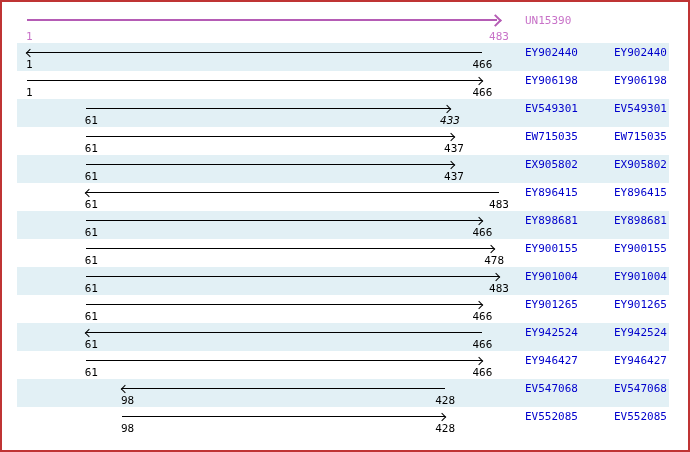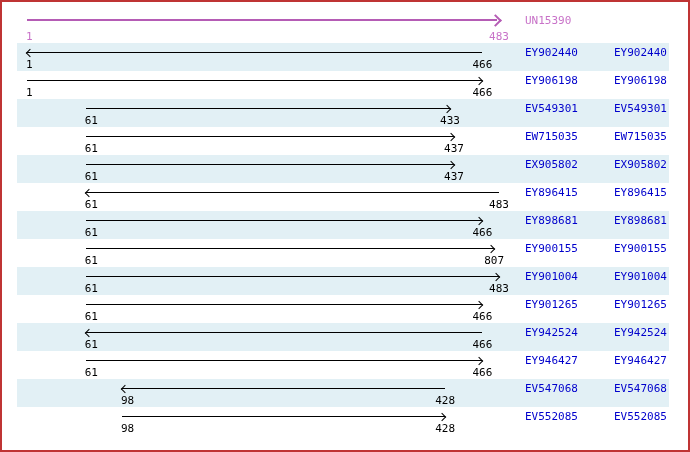--- a/index.html
+++ b/index.html
@@ -72,21 +72,21 @@
     <span class="coord start" style="left: 24px;">1</span>
     <span class="coord end" style="left: 480.353px;">466</span>
     <span class="acc c1">EY906198</span>
     <span class="acc c2">EY906198</span>
   </div>
       <div class="row shaded" style="top: 97px;">
     <div class="band"></div>
     <div class="line" style="left: 83.7552px; width: 364.282px;"></div>
     <div class="chev right" style="left: 442.037px;"></div>
     <span class="coord start" style="left: 82.7552px;">61</span>
-    <span class="coord end" style="left: 448.037px;">433</span>
+    <span class="coord end" style="left: 448.037px; font-style: italic;">433</span>
     <span class="acc c1">EV549301</span>
     <span class="acc c2">EV549301</span>
   </div>
       <div class="row" style="top: 125px;">
     <div class="band"></div>
     <div class="line" style="left: 83.7552px; width: 368.199px;"></div>
     <div class="chev right" style="left: 445.954px;"></div>
     <span class="coord start" style="left: 82.7552px;">61</span>
     <span class="coord end" style="left: 451.954px;">437</span>
     <span class="acc c1">EW715035</span>
@@ -117,21 +117,21 @@
     <span class="coord start" style="left: 82.7552px;">61</span>
     <span class="coord end" style="left: 480.353px;">466</span>
     <span class="acc c1">EY898681</span>
     <span class="acc c2">EY898681</span>
   </div>
       <div class="row" style="top: 237px;">
     <div class="band"></div>
     <div class="line" style="left: 83.7552px; width: 408.349px;"></div>
     <div class="chev right" style="left: 486.104px;"></div>
     <span class="coord start" style="left: 82.7552px;">61</span>
-    <span class="coord end" style="left: 492.104px;">807</span>
+    <span class="coord end" style="left: 492.104px;">478</span>
     <span class="acc c1">EY900155</span>
     <span class="acc c2">EY900155</span>
   </div>
       <div class="row shaded" style="top: 265px;">
     <div class="band"></div>
     <div class="line" style="left: 83.7552px; width: 413.245px;"></div>
     <div class="chev right" style="left: 491px;"></div>
     <span class="coord start" style="left: 82.7552px;">61</span>
     <span class="coord end" style="left: 497px;">483</span>
     <span class="acc c1">EY901004</span>

